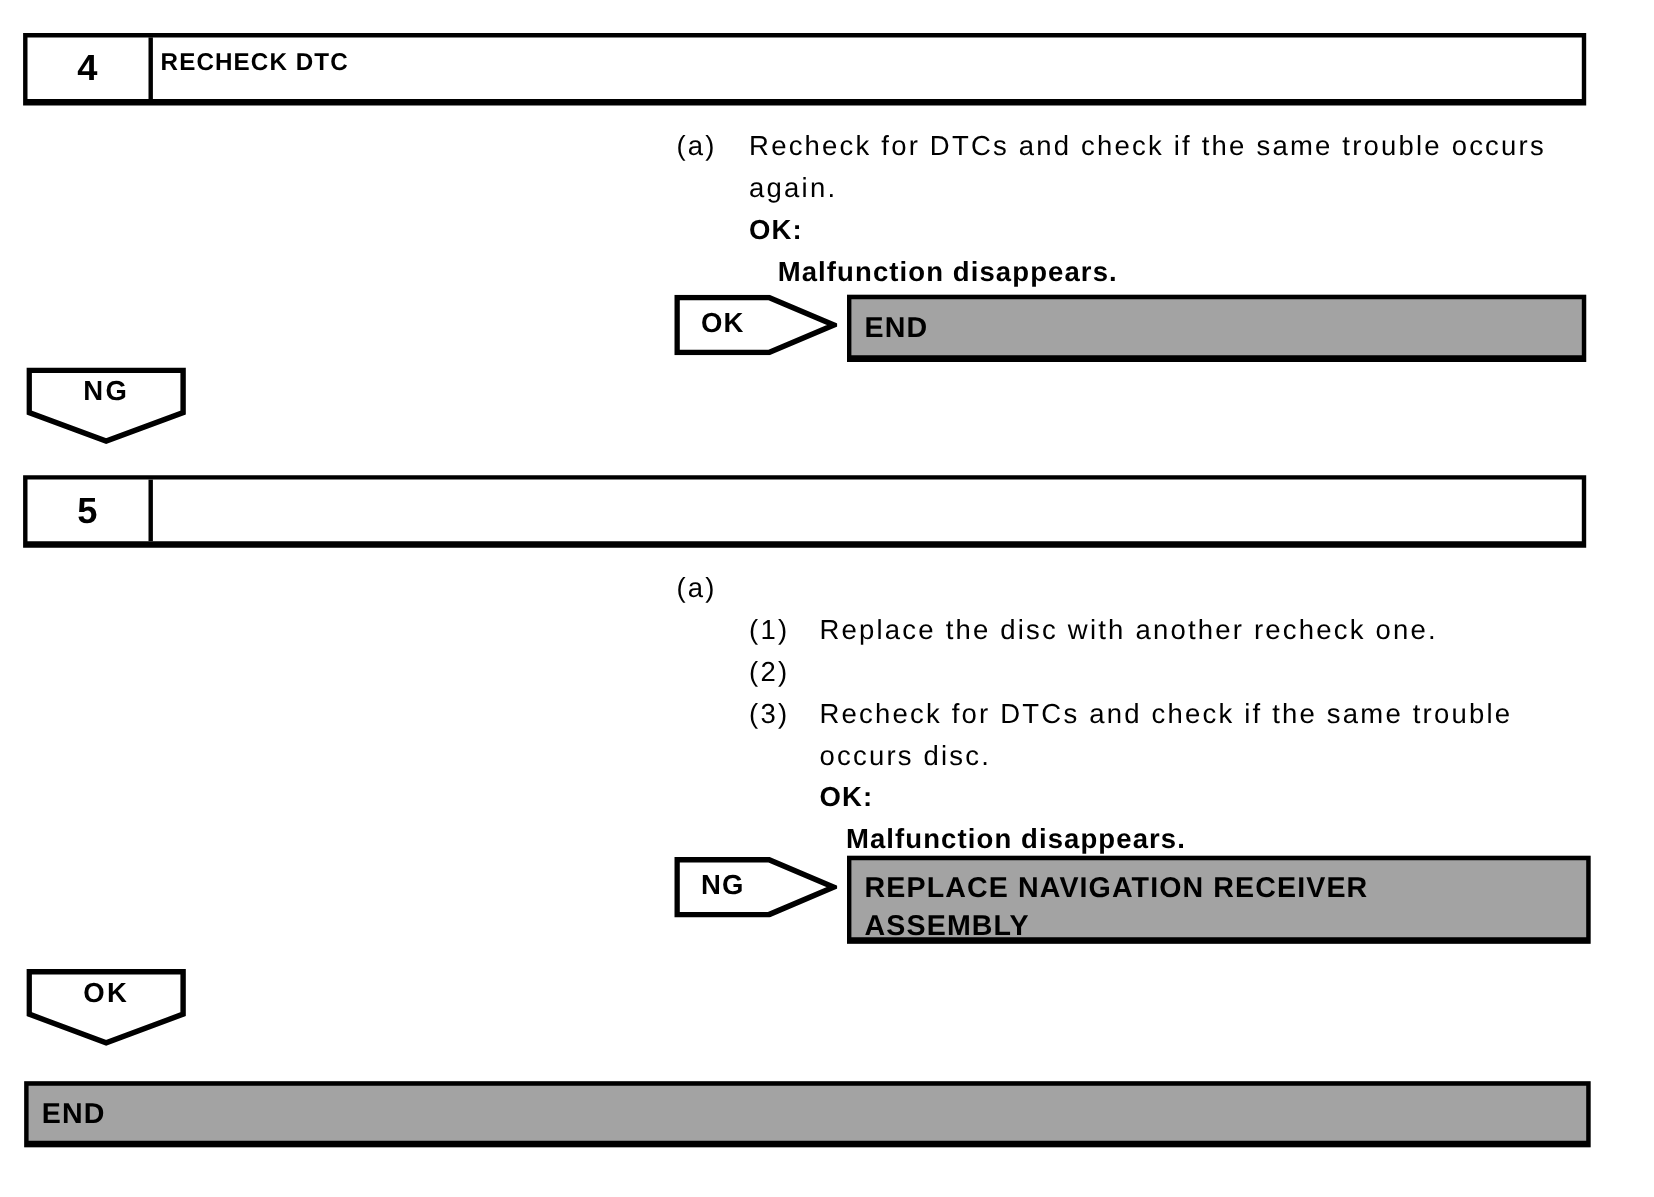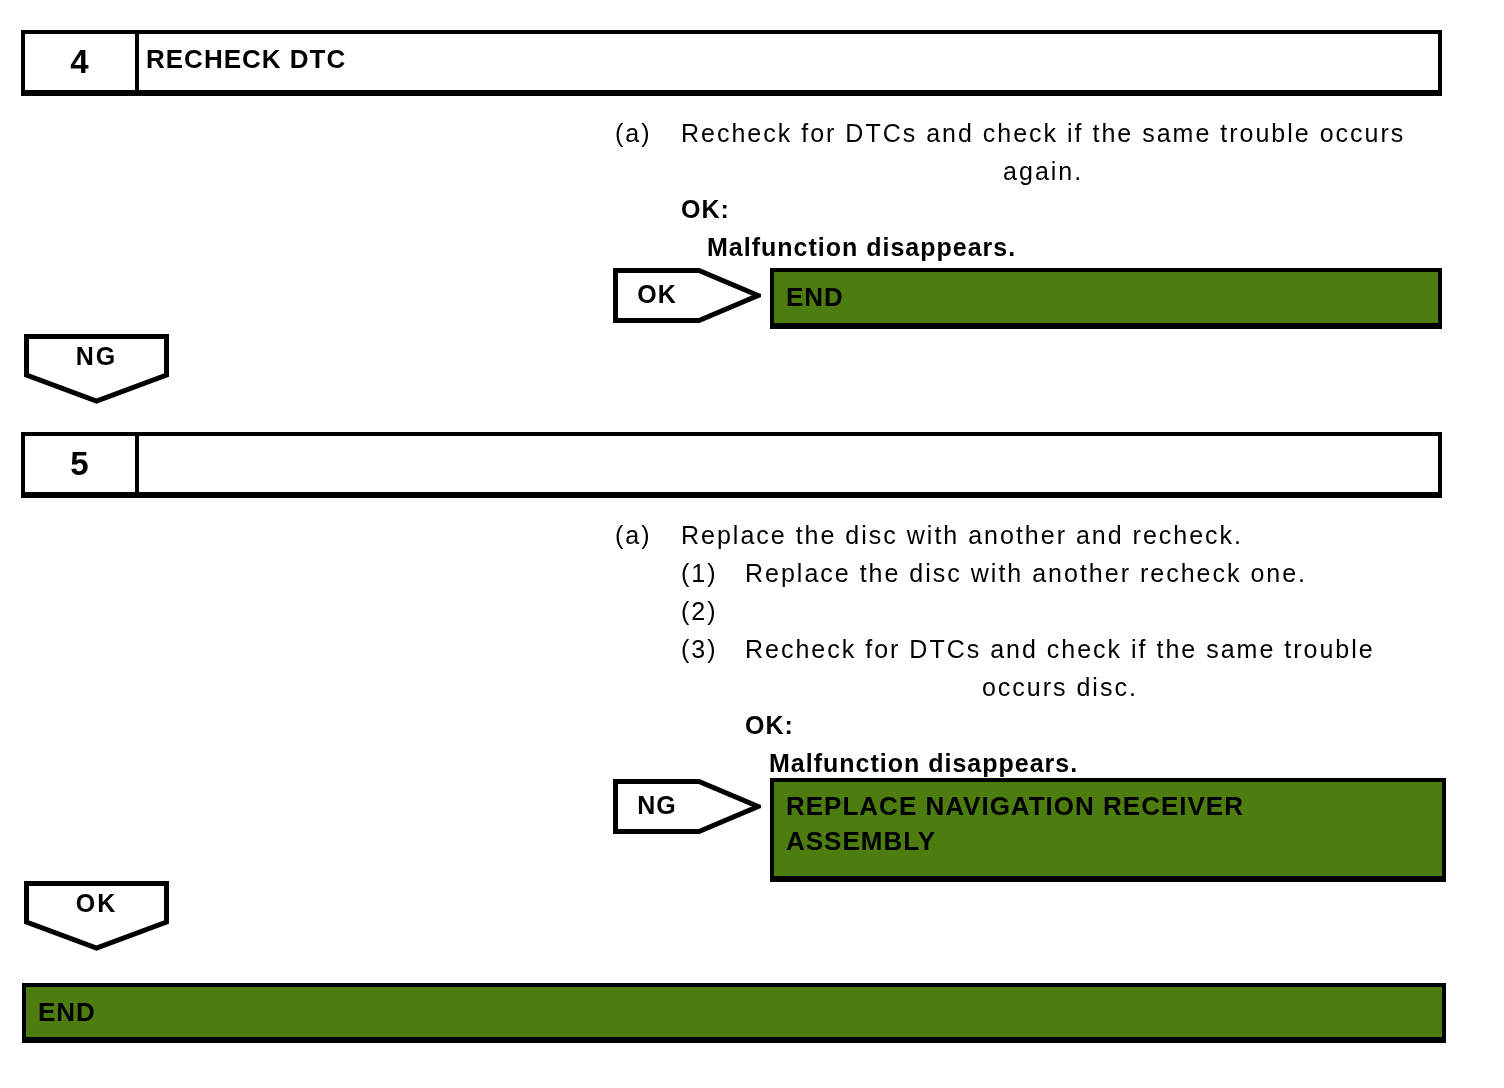--- a/index.html
+++ b/index.html
@@ -33,37 +33,37 @@
     border-right: 4px solid #000;
     font-size: 33px;
     font-weight: bold;
     text-align: center;
     padding-top: 9px;
     flex: 0 0 auto;
     letter-spacing: 1px;
   }
   .step-title {
     padding: 10px 8px 0 7px;
-    font-size: 26px;
+    font-size: 22px;
     font-weight: bold;
     letter-spacing: 1px;
     white-space: nowrap;
   }
 
   
   .para {
     position: absolute;
     font-size: 25px;
     letter-spacing: 2px;
     line-height: 38px;
   }
   .row { display: flex; }
   .marker-a { width: 66px; flex: 0 0 auto; }
   .marker-n { width: 64px; flex: 0 0 auto; }
-  .ptext { white-space: pre-line; text-align: center; }
+  .ptext { white-space: pre-line; }
   .sublist { margin-left: 66px; }
   .cond-label-1 { margin-left: 66px;  font-weight: bold; letter-spacing: 1px; }
   .cond-value-1 { margin-left: 92px;  font-weight: bold; letter-spacing: 1px; }
   .cond-label-2 { margin-left: 130px; font-weight: bold; letter-spacing: 1px; }
   .cond-value-2 { margin-left: 154px; font-weight: bold; letter-spacing: 1px; }
 
   
   .branch-arrow {
     position: absolute;
     width: 148px;
@@ -98,21 +98,21 @@
     font-weight: bold;
     letter-spacing: 2px;
   }
 
   
   .result-box {
     position: absolute;
     box-sizing: border-box;
     border: 4px solid #000;
     border-bottom-width: 6px;
-    background: #4d7c0f;
+    background: #a3a3a3;
     font-size: 26px;
     font-weight: bold;
     letter-spacing: 1px;
     display: flex;
     align-items: center;
     padding-left: 12px;
     white-space: pre-line;
   }
   .result-box.multiline {
     align-items: flex-start;
@@ -156,21 +156,20 @@
     <span class="clabel">NG</span>
   </div>
 
   <div class="step-header" style="left:21px; top:432px; width:1421px; height:66px;">
     <div class="step-num">5</div>
   </div>
 
   <div class="para" style="left:615px; top:516px;">
     <div class="row">
       <span class="marker-a">(a)</span>
-      <span class="ptext">Replace the disc with another and recheck.</span>
     </div>
     <div class="sublist">
       <div class="row">
         <span class="marker-n">(1)</span>
         <span class="ptext">Replace the disc with another recheck one.</span>
       </div>
       <div class="row">
         <span class="marker-n">(2)</span>
       </div>
       <div class="row">
@@ -183,21 +182,21 @@
     <div class="cond-value-2">Malfunction disappears.</div>
   </div>
 
   <div class="branch-arrow" style="left:613px; top:779px;">
     <svg width="148" height="55" viewBox="0 0 148 55">
       <polygon points="2.5,2.5 86,2.5 145,27.5 86,52.5 2.5,52.5" fill="#ffffff" stroke="#000000" stroke-width="5" stroke-linejoin="miter"></polygon>
     </svg>
     <span class="blabel">NG</span>
   </div>
 
-  <div class="result-box multiline" style="left:770px; top:778px; width:676px; height:104px;">REPLACE NAVIGATION RECEIVER
+  <div class="result-box multiline" style="left:770px; top:778px; width:676px; height:80px;">REPLACE NAVIGATION RECEIVER
 ASSEMBLY</div>
 
   <div class="down-connector" style="left:24px; top:881px;">
     <svg width="145" height="70" viewBox="0 0 145 70">
       <polygon points="2.5,2.5 142.5,2.5 142.5,41 72.5,67 2.5,41" fill="#ffffff" stroke="#000000" stroke-width="5" stroke-linejoin="miter"></polygon>
     </svg>
     <span class="clabel">OK</span>
   </div>
 
   <div class="result-box" style="left:22px; top:983px; width:1424px; height:60px;">END</div>

